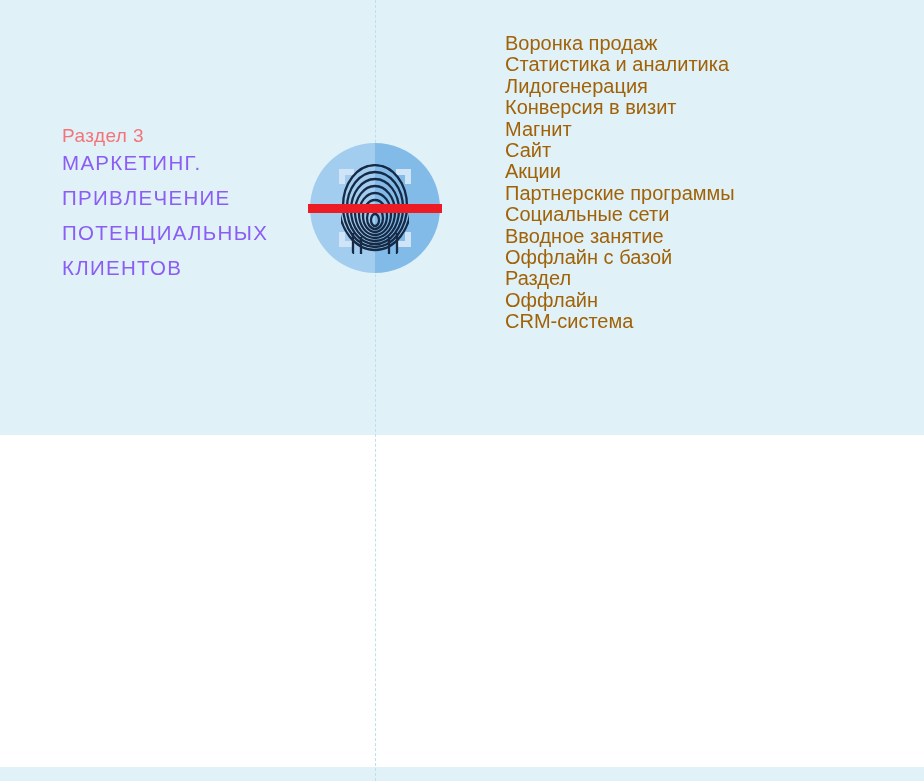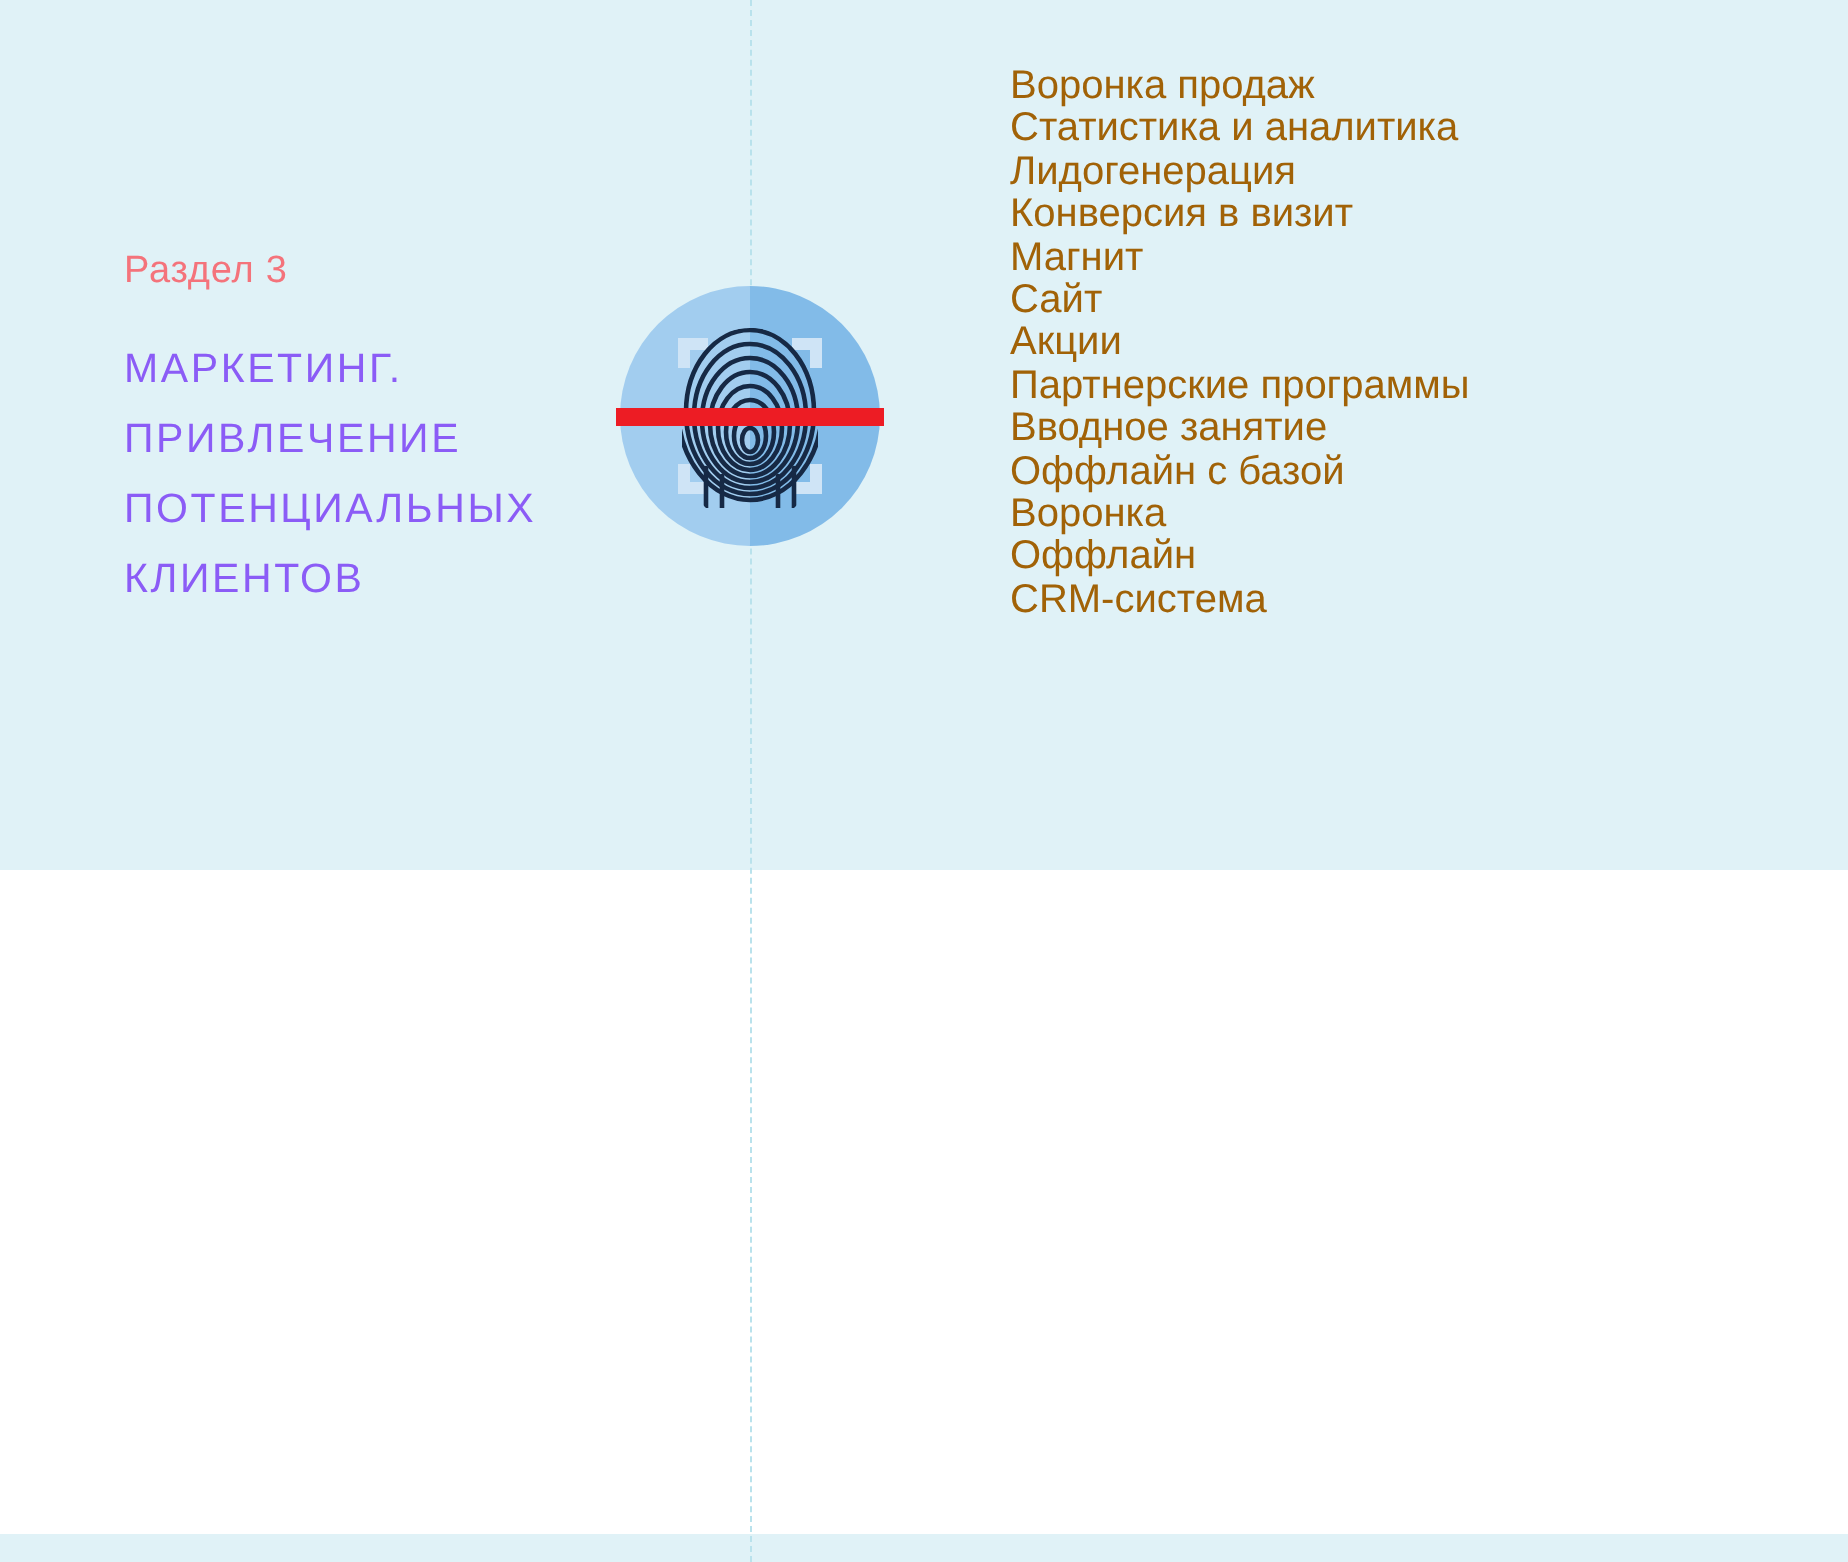--- a/index.html
+++ b/index.html
@@ -49,21 +49,20 @@
     left: 62px;
     width: 250px;
   }
   #section-3 .heading-col { top: 126px; }
 
   .section-number {
     font-size: 19px;
     color: #f4737b;
     letter-spacing: 0.4px;
     line-height: 1.0;
-    margin-bottom: 22px;
     font-weight: 400;
   }
   .section-title {
     font-size: 20.5px;
     color: #8b5cf6;
     letter-spacing: 1.3px;
     line-height: 35px;
     text-transform: uppercase;
     font-weight: 400;
     white-space: pre-line;
@@ -156,23 +155,24 @@
 
   <div class="list-col">
     <div class="list-item">Воронка продаж</div>
     <div class="list-item">Статистика и аналитика</div>
     <div class="list-item">Лидогенерация</div>
     <div class="list-item">Конверсия в визит</div>
     <div class="list-item">Магнит</div>
     <div class="list-item">Сайт</div>
     <div class="list-item">Акции</div>
     <div class="list-item">Партнерские программы</div>
+    <div class="list-item">Социальные сети</div>
     <div class="list-item">Вводное занятие</div>
     <div class="list-item">Оффлайн с базой</div>
-    <div class="list-item">Воронка</div>
+    <div class="list-item">Раздел</div>
     <div class="list-item">Оффлайн</div>
     <div class="list-item">CRM-система</div>
   </div>
 
 </div>
 
 <div class="section" id="section-4">
 
   
 

